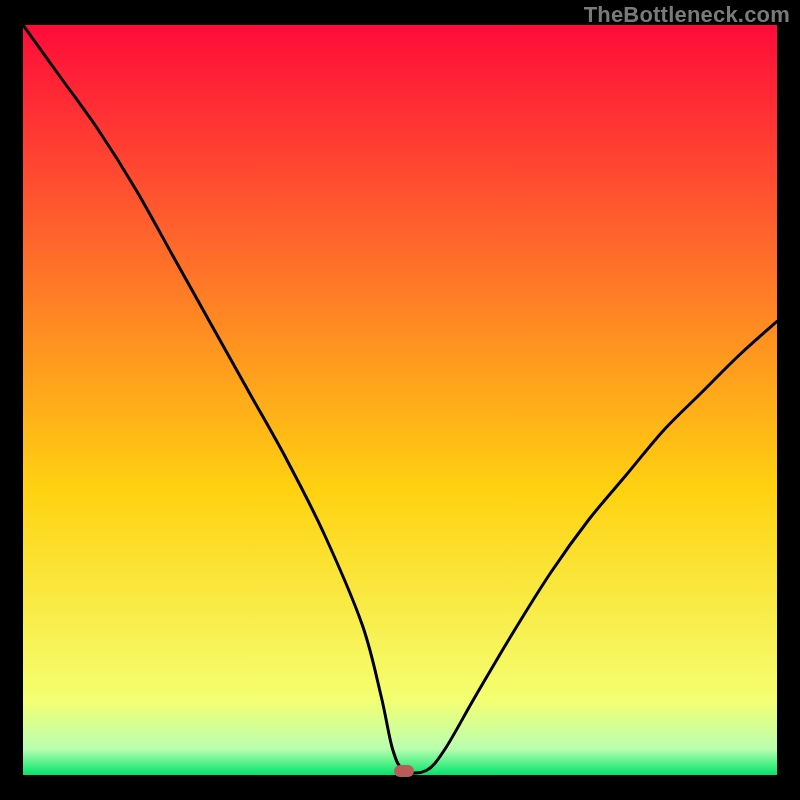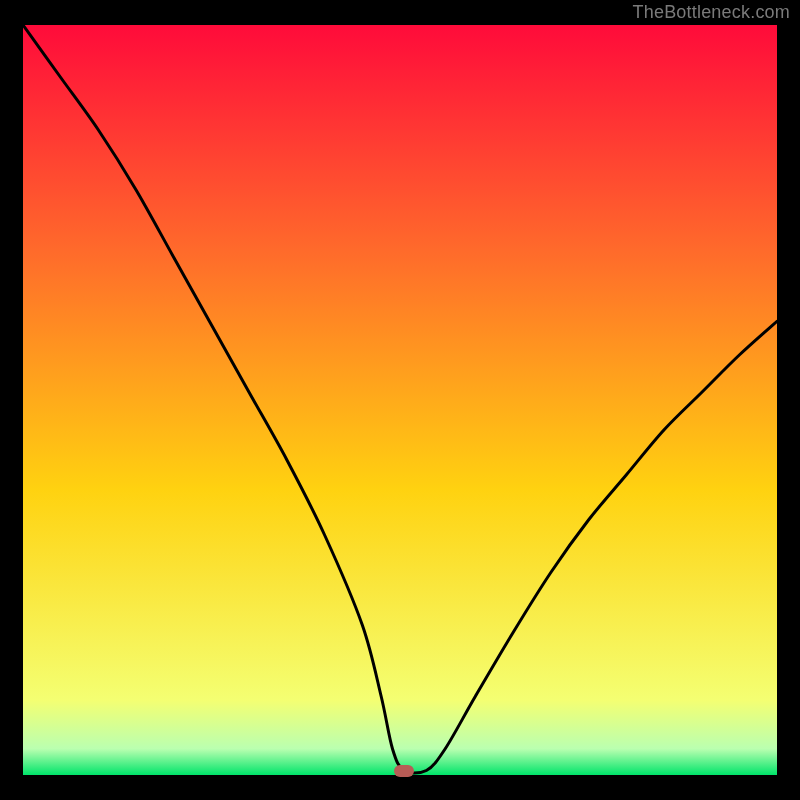--- a/index.html
+++ b/index.html
@@ -15,22 +15,22 @@
     position: relative;
     width: 800px;
     height: 800px;
     background: #000;
   }
   .watermark {
     position: absolute;
     top: 2px;
     right: 10px;
     color: #7a7a7a;
-    font-size: 18px;
-    font-weight: 400;
+    font-size: 22px;
+    font-weight: 700;
     letter-spacing: 0.2px;
     z-index: 10;
   }
   .plot-wrap {
     position: absolute;
     left: 23px;
     top: 25px;
     width: 754px;
     height: 750px;
     background: #000;

